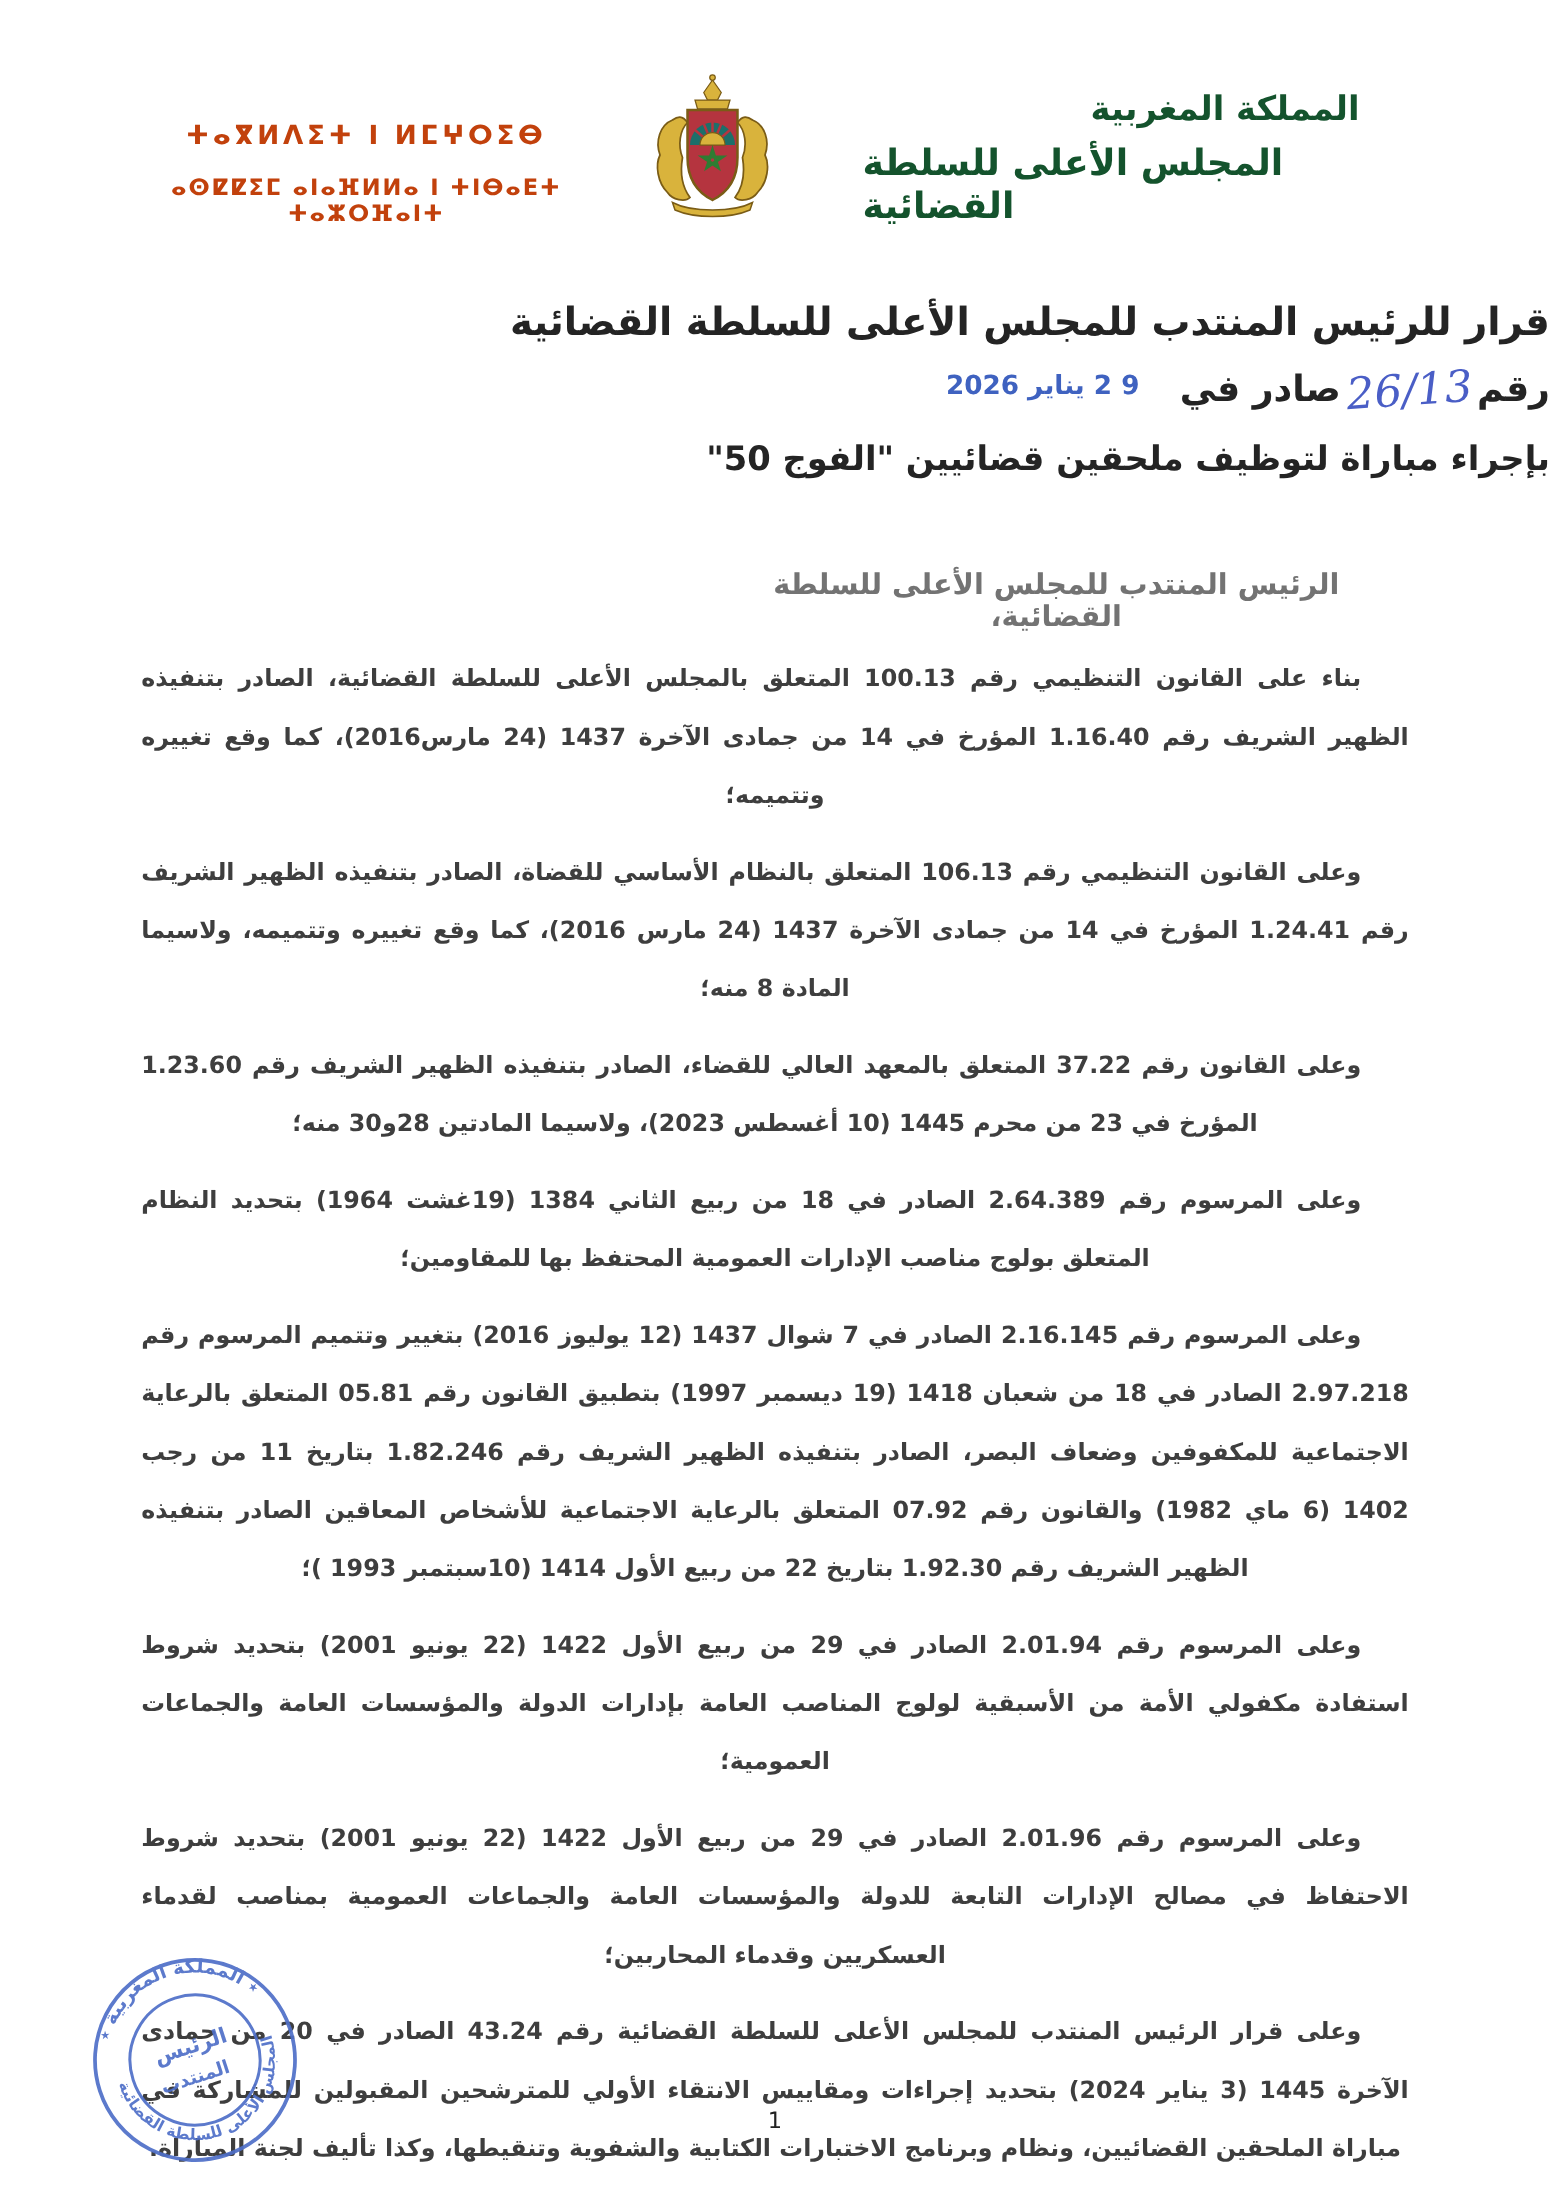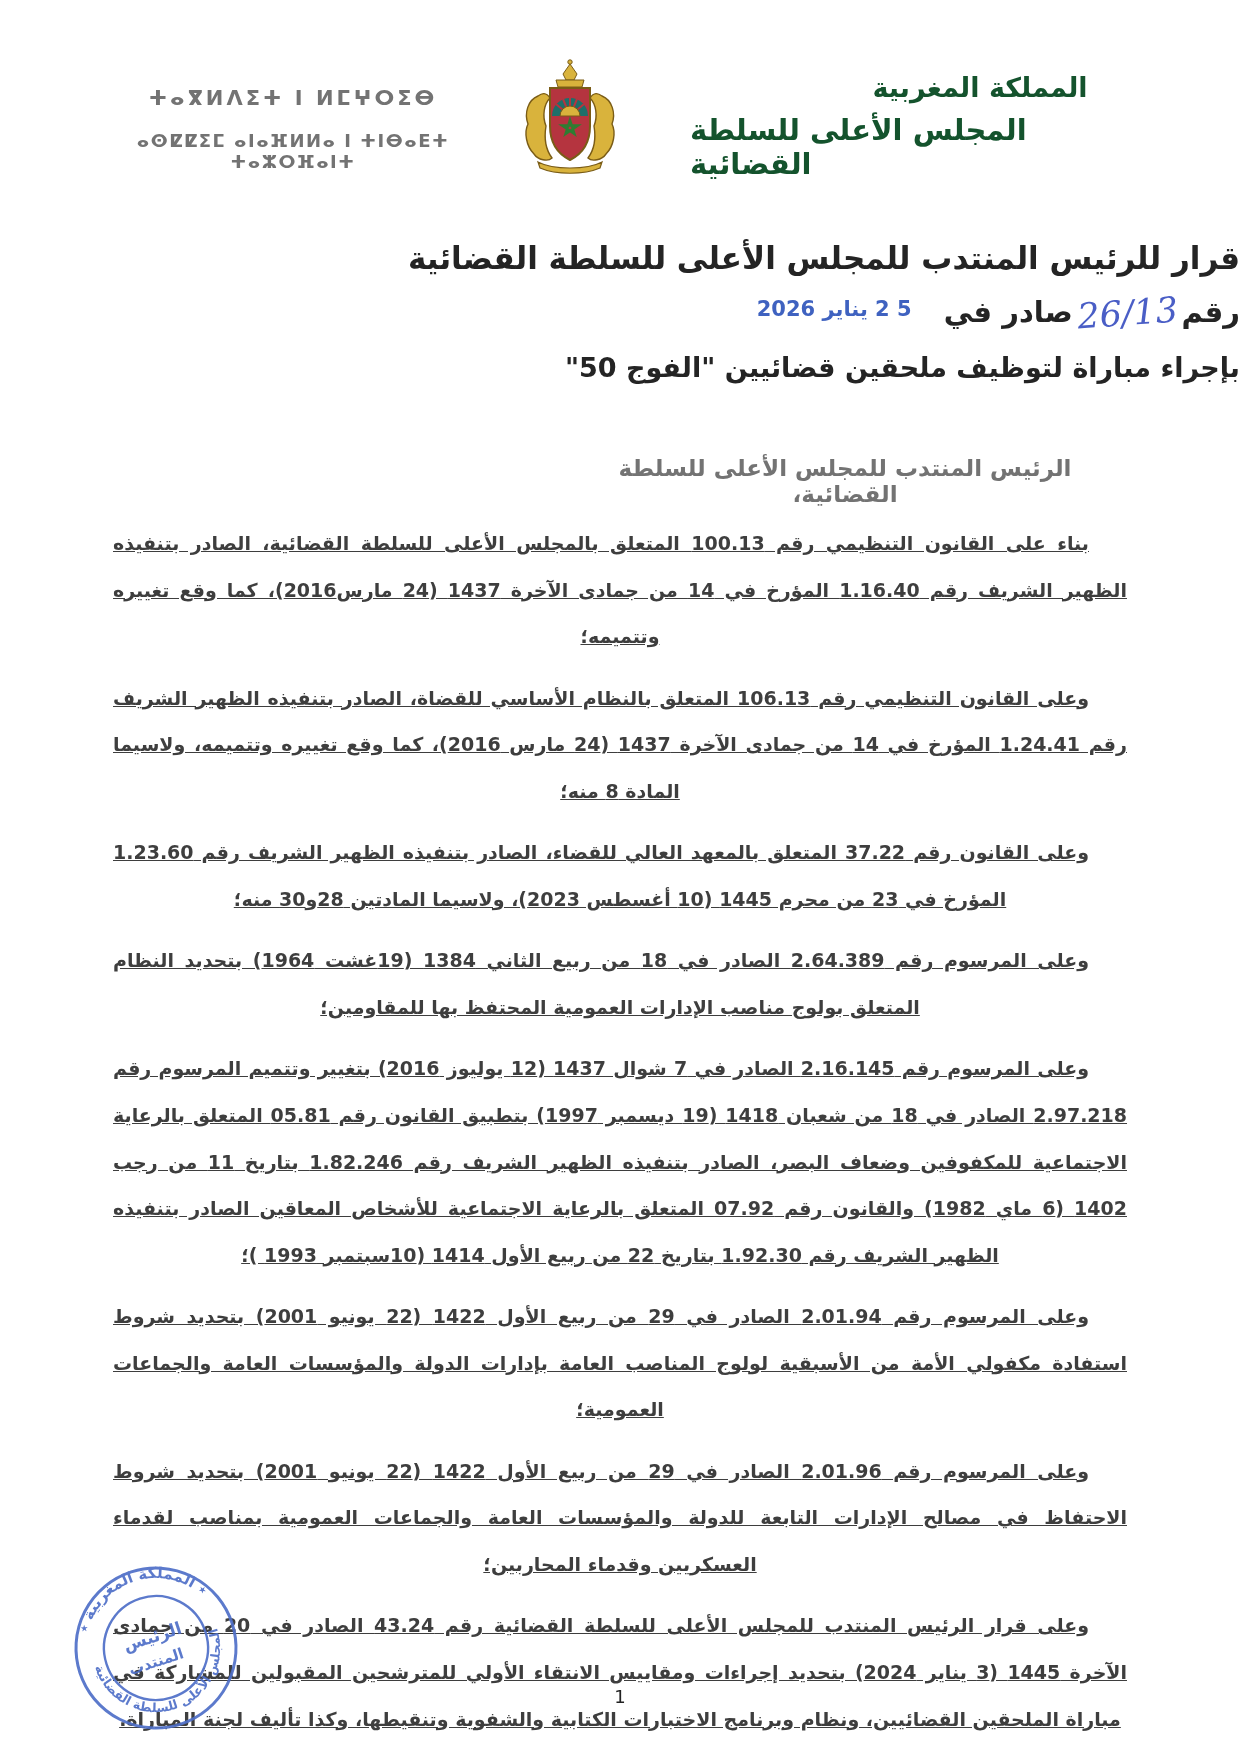--- a/index.html
+++ b/index.html
@@ -6,22 +6,22 @@
   .page{
     position:relative;
     width:1240px;height:1752px;
     margin:0 auto;
     background:#ffffff;
     font-family:"DejaVu Sans",sans-serif;
     overflow:hidden;
   }
   
   .tifinagh{
-    position:absolute;left:118px;top:86px;width:350px;
-    text-align:center;color:#737373;font-weight:bold;
+    position:absolute;left:118px;top:96px;width:350px;
+    text-align:center;color:#c2410c;font-weight:bold;
   }
   .tifinagh .t1{font-size:21px;letter-spacing:3px;margin-bottom:20px;}
   .tifinagh .t2{font-size:18px;letter-spacing:1.5px;}
   .emblem{position:absolute;left:508px;top:58px;width:124px;height:124px;}
   .header-arabic{
     position:absolute;right:90px;top:72px;width:460px;
     direction:rtl;color:#14532d;
   }
   .header-arabic .a1{font-size:27px;font-weight:bold;text-align:center;padding-left:120px;margin-bottom:10px;}
   .header-arabic .a2{font-size:29px;font-weight:bold;text-align:left;}
@@ -46,21 +46,21 @@
     direction:rtl;text-align:center;
     font-size:23px;font-weight:bold;color:#737373;
   }
   
   .body-text{
     position:absolute;left:113px;right:113px;top:520px;
     direction:rtl;text-align:justify;text-align-last:center;
     color:#3e3e3e;font-weight:bold;font-size:19px;
   }
   .body-text p{
-    margin:0 0 15px 0;line-height:2.45;text-indent:38px;text-decoration:underline;
+    margin:0 0 15px 0;line-height:2.45;text-indent:38px;
   }
   
   .stamp{
     position:absolute;left:66px;top:1558px;width:180px;height:180px;
     transform:rotate(-18deg);opacity:0.92;
   }
   
   .page-number{
     position:absolute;left:0;right:0;top:1686px;text-align:center;
     font-size:18px;color:#222;
@@ -111,21 +111,21 @@
 
   <div class="header-arabic">
     <div class="a1">المملكة المغربية</div>
     <div class="a2">المجلس الأعلى للسلطة القضائية</div>
   </div>
 
   <div class="title-block">
     <div class="title-l1">قرار للرئيس المنتدب للمجلس الأعلى للسلطة القضائية</div>
     <div class="title-l2">
       <span>رقم</span><span class="hand-number">26/13</span><span>صادر في</span>
-      <span class="date-stamp">5 2 يناير 2026</span>
+      <span class="date-stamp">9 2 يناير 2026</span>
     </div>
     <div class="title-l3">بإجراء مباراة لتوظيف ملحقين قضائيين "الفوج 50"</div>
   </div>
 
   <div class="opening">الرئيس المنتدب للمجلس الأعلى للسلطة القضائية،</div>
 
   <div class="body-text">
     <p>بناء على القانون التنظيمي رقم 100.13 المتعلق بالمجلس الأعلى للسلطة القضائية، الصادر بتنفيذه الظهير الشريف رقم 1.16.40 المؤرخ في 14 من جمادى الآخرة 1437 (24 مارس2016)، كما وقع تغييره وتتميمه؛</p>
     <p>وعلى القانون التنظيمي رقم 106.13 المتعلق بالنظام الأساسي للقضاة، الصادر بتنفيذه الظهير الشريف رقم 1.24.41 المؤرخ في 14 من جمادى الآخرة 1437 (24 مارس 2016)، كما وقع تغييره وتتميمه، ولاسيما المادة 8 منه؛</p>
     <p>وعلى القانون رقم 37.22 المتعلق بالمعهد العالي للقضاء، الصادر بتنفيذه الظهير الشريف رقم 1.23.60 المؤرخ في 23 من محرم 1445 (10 أغسطس 2023)، ولاسيما المادتين 28و30 منه؛</p>

